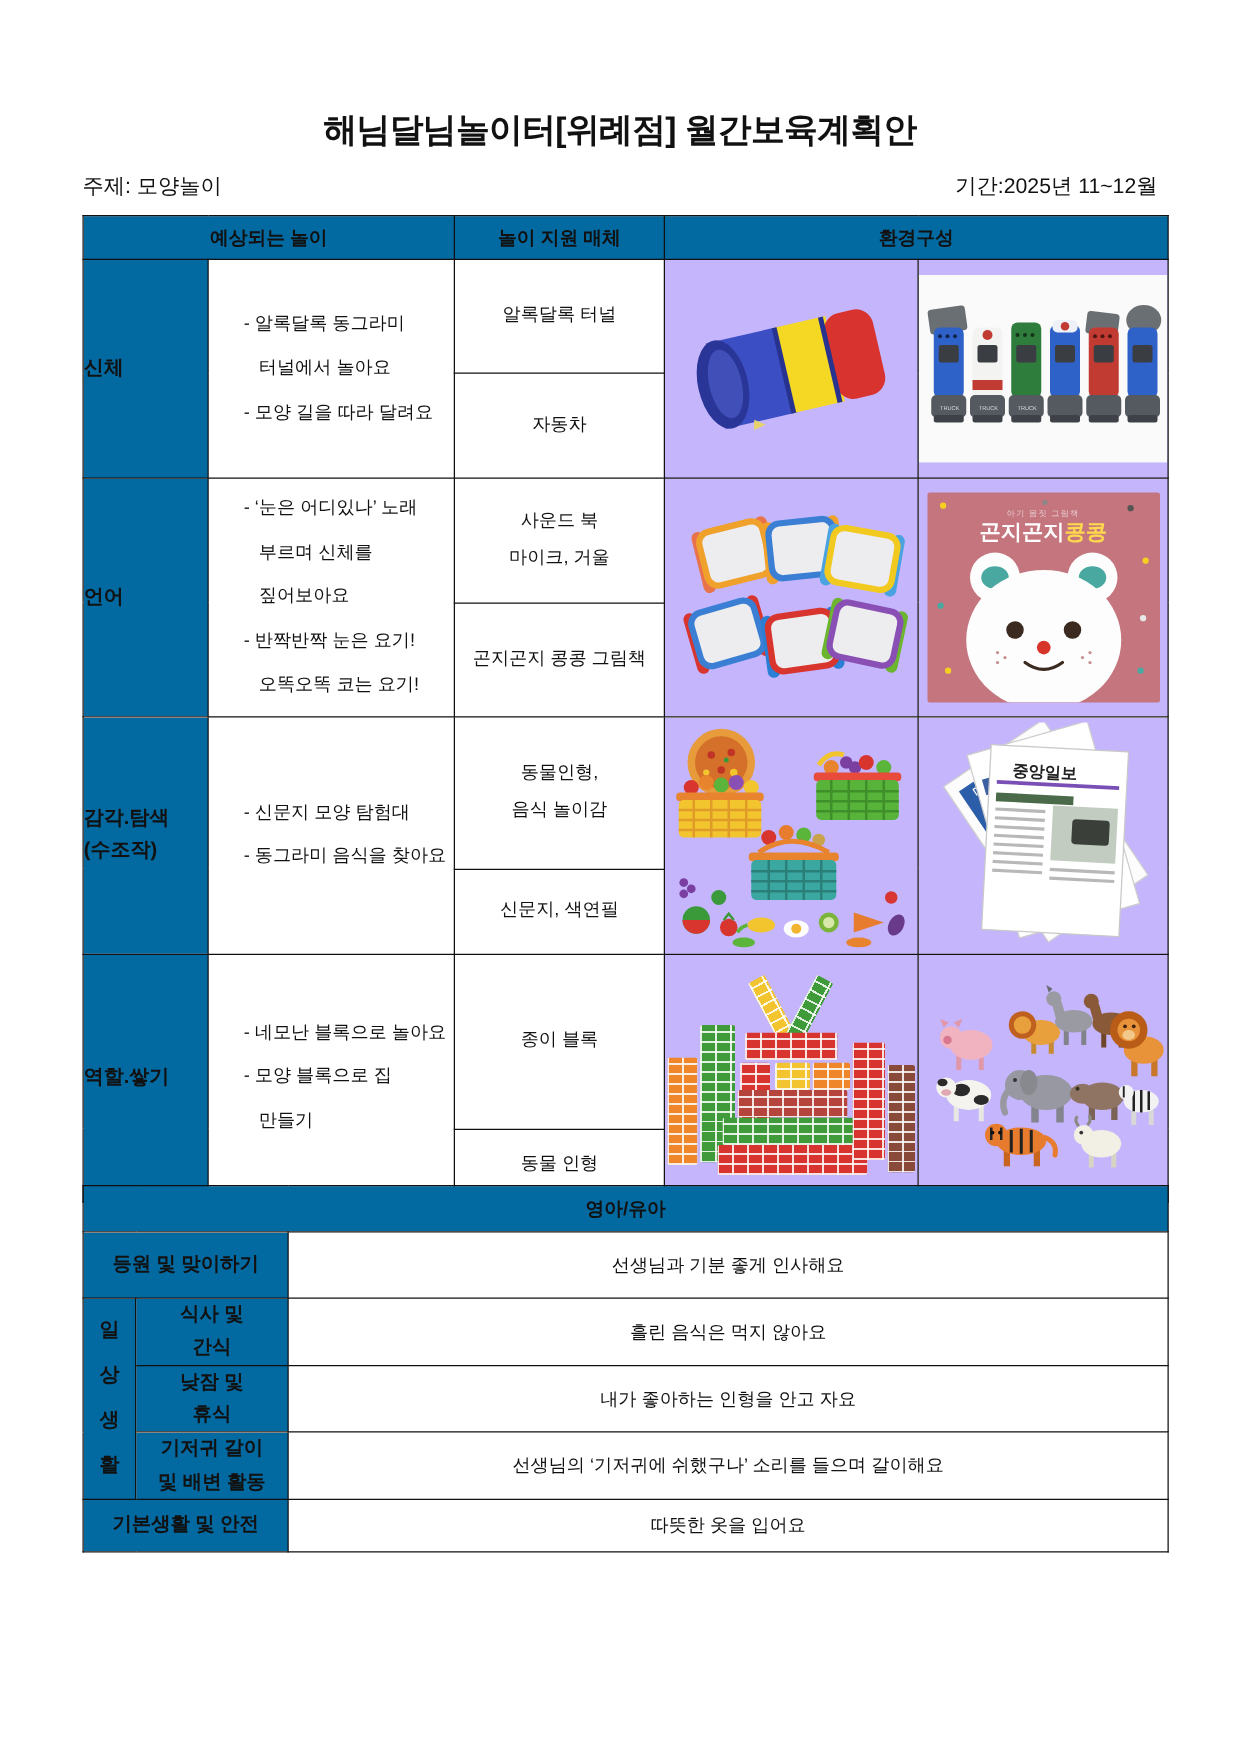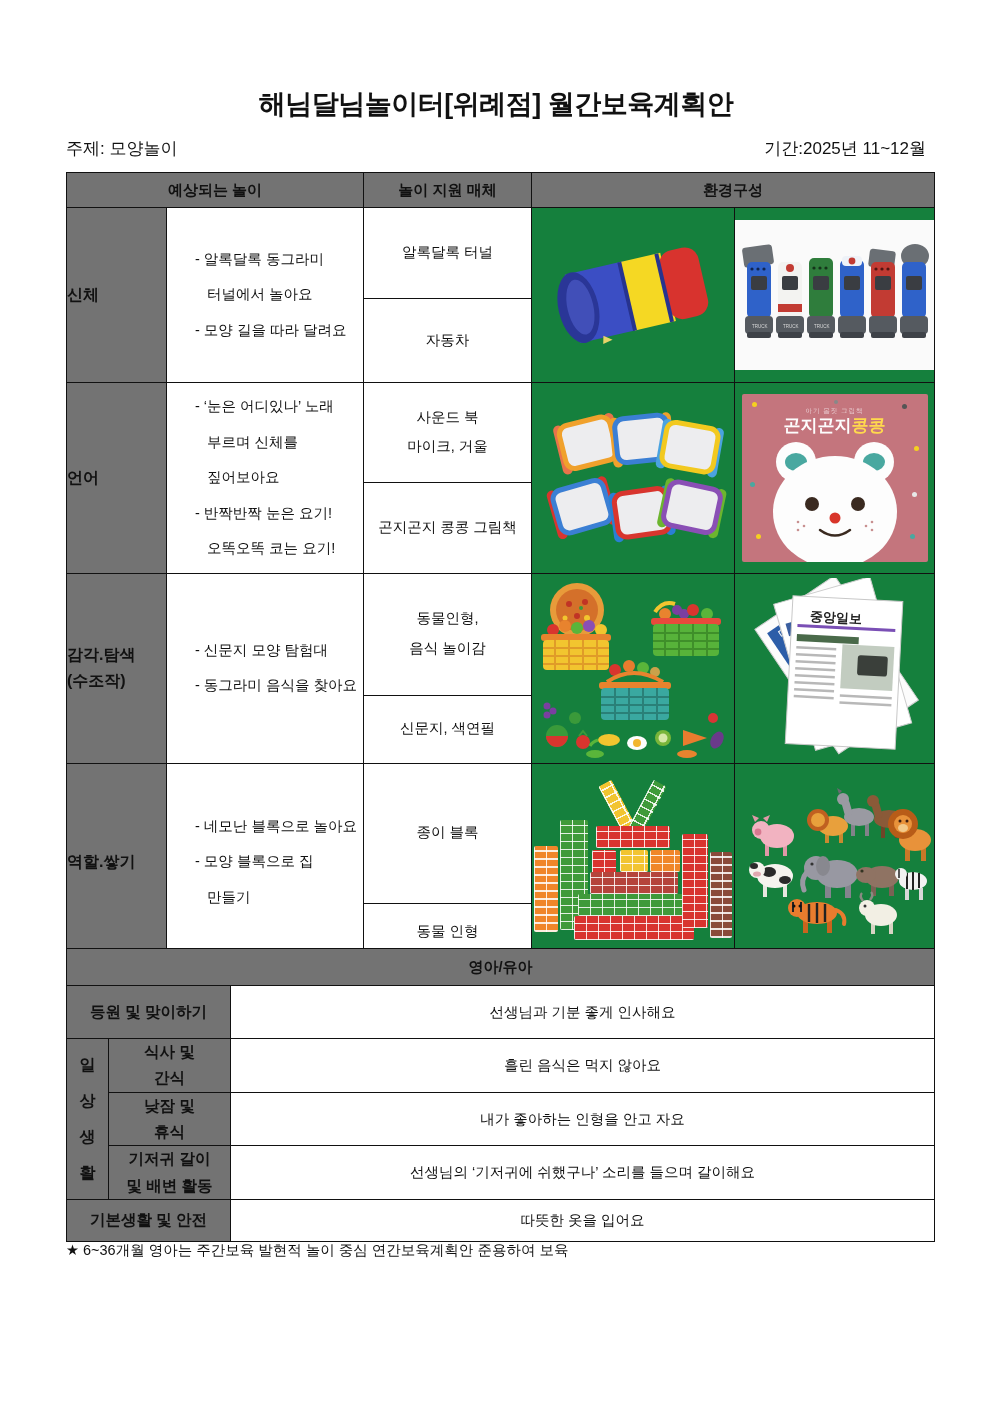--- a/index.html
+++ b/index.html
@@ -4,29 +4,29 @@
 <style>
   html,body{margin:0;padding:0;}
   body{width:992px;height:1403px;background:#ffffff;position:relative;
        font-family:"Liberation Sans","DejaVu Sans",sans-serif;color:#111;}
   .doc-title{position:absolute;top:86px;left:0;width:992px;text-align:center;
              font-size:27px;font-weight:bold;letter-spacing:-0.5px;}
   .meta{position:absolute;top:137px;left:66px;width:860px;display:flex;
         justify-content:space-between;font-size:17px;font-weight:normal;}
   table{border-collapse:collapse;table-layout:fixed;}
   td,th{border:1.5px solid #111;padding:0;overflow:hidden;vertical-align:middle;}
-  .beige{background:#737373;}
+  .beige{background:#0369a1;}
   .main-table{position:absolute;left:66px;top:172px;width:868px;}
   .bottom-table{position:absolute;left:66px;top:948px;width:868px;}
   .hdr{font-size:15px;font-weight:bold;text-align:center;}
   .cat{font-size:16px;font-weight:bold;text-align:left;white-space:pre-line;line-height:1.6;}
   .play{font-size:14.5px;line-height:2.45;white-space:pre-wrap;text-align:left;
         padding:6px 2px 6px 28px;}
   .media{font-size:14.5px;text-align:center;white-space:pre-line;line-height:2.05;}
-  .photo-cell{text-align:center;background:#15803d;}
+  .photo-cell{text-align:center;background:#c4b5fd;}
   .photo-wrap{display:flex;align-items:center;justify-content:center;width:100%;height:100%;}
   .blabel{font-size:15.5px;font-weight:bold;text-align:center;white-space:pre-line;line-height:1.7;}
   .vert{line-height:2.25;font-size:16px;}
   .bcontent{font-size:14.5px;text-align:center;}
   .notes{position:absolute;left:66px;top:1237px;width:880px;font-size:14.5px;line-height:1.9;}
   .note-line{white-space:pre-wrap;}
   
   .book{width:186px;height:168px;background:#c4757d;position:relative;border-radius:2px;overflow:hidden;}
   .book .tagline{position:absolute;top:13px;left:0;width:100%;text-align:center;
                  font-size:6.5px;color:#e9ccd0;letter-spacing:1px;}
@@ -520,14 +520,13 @@
     <td class="bcontent">선생님의 ‘기저귀에 쉬했구나’ 소리를 들으며 갈이해요</td>
   </tr>
   <tr style="height:42px">
     <td class="beige blabel" colspan="2">기본생활 및 안전</td>
     <td class="bcontent">따뜻한 옷을 입어요</td>
   </tr>
 </tbody>
   </table>
 
 <div class="notes">
-  <div class="note-line">★ 6~36개월 영아는 주간보육 발현적 놀이 중심 연간보육계획안 준용하여 보육</div>
 </div>
 
 </body></html>

